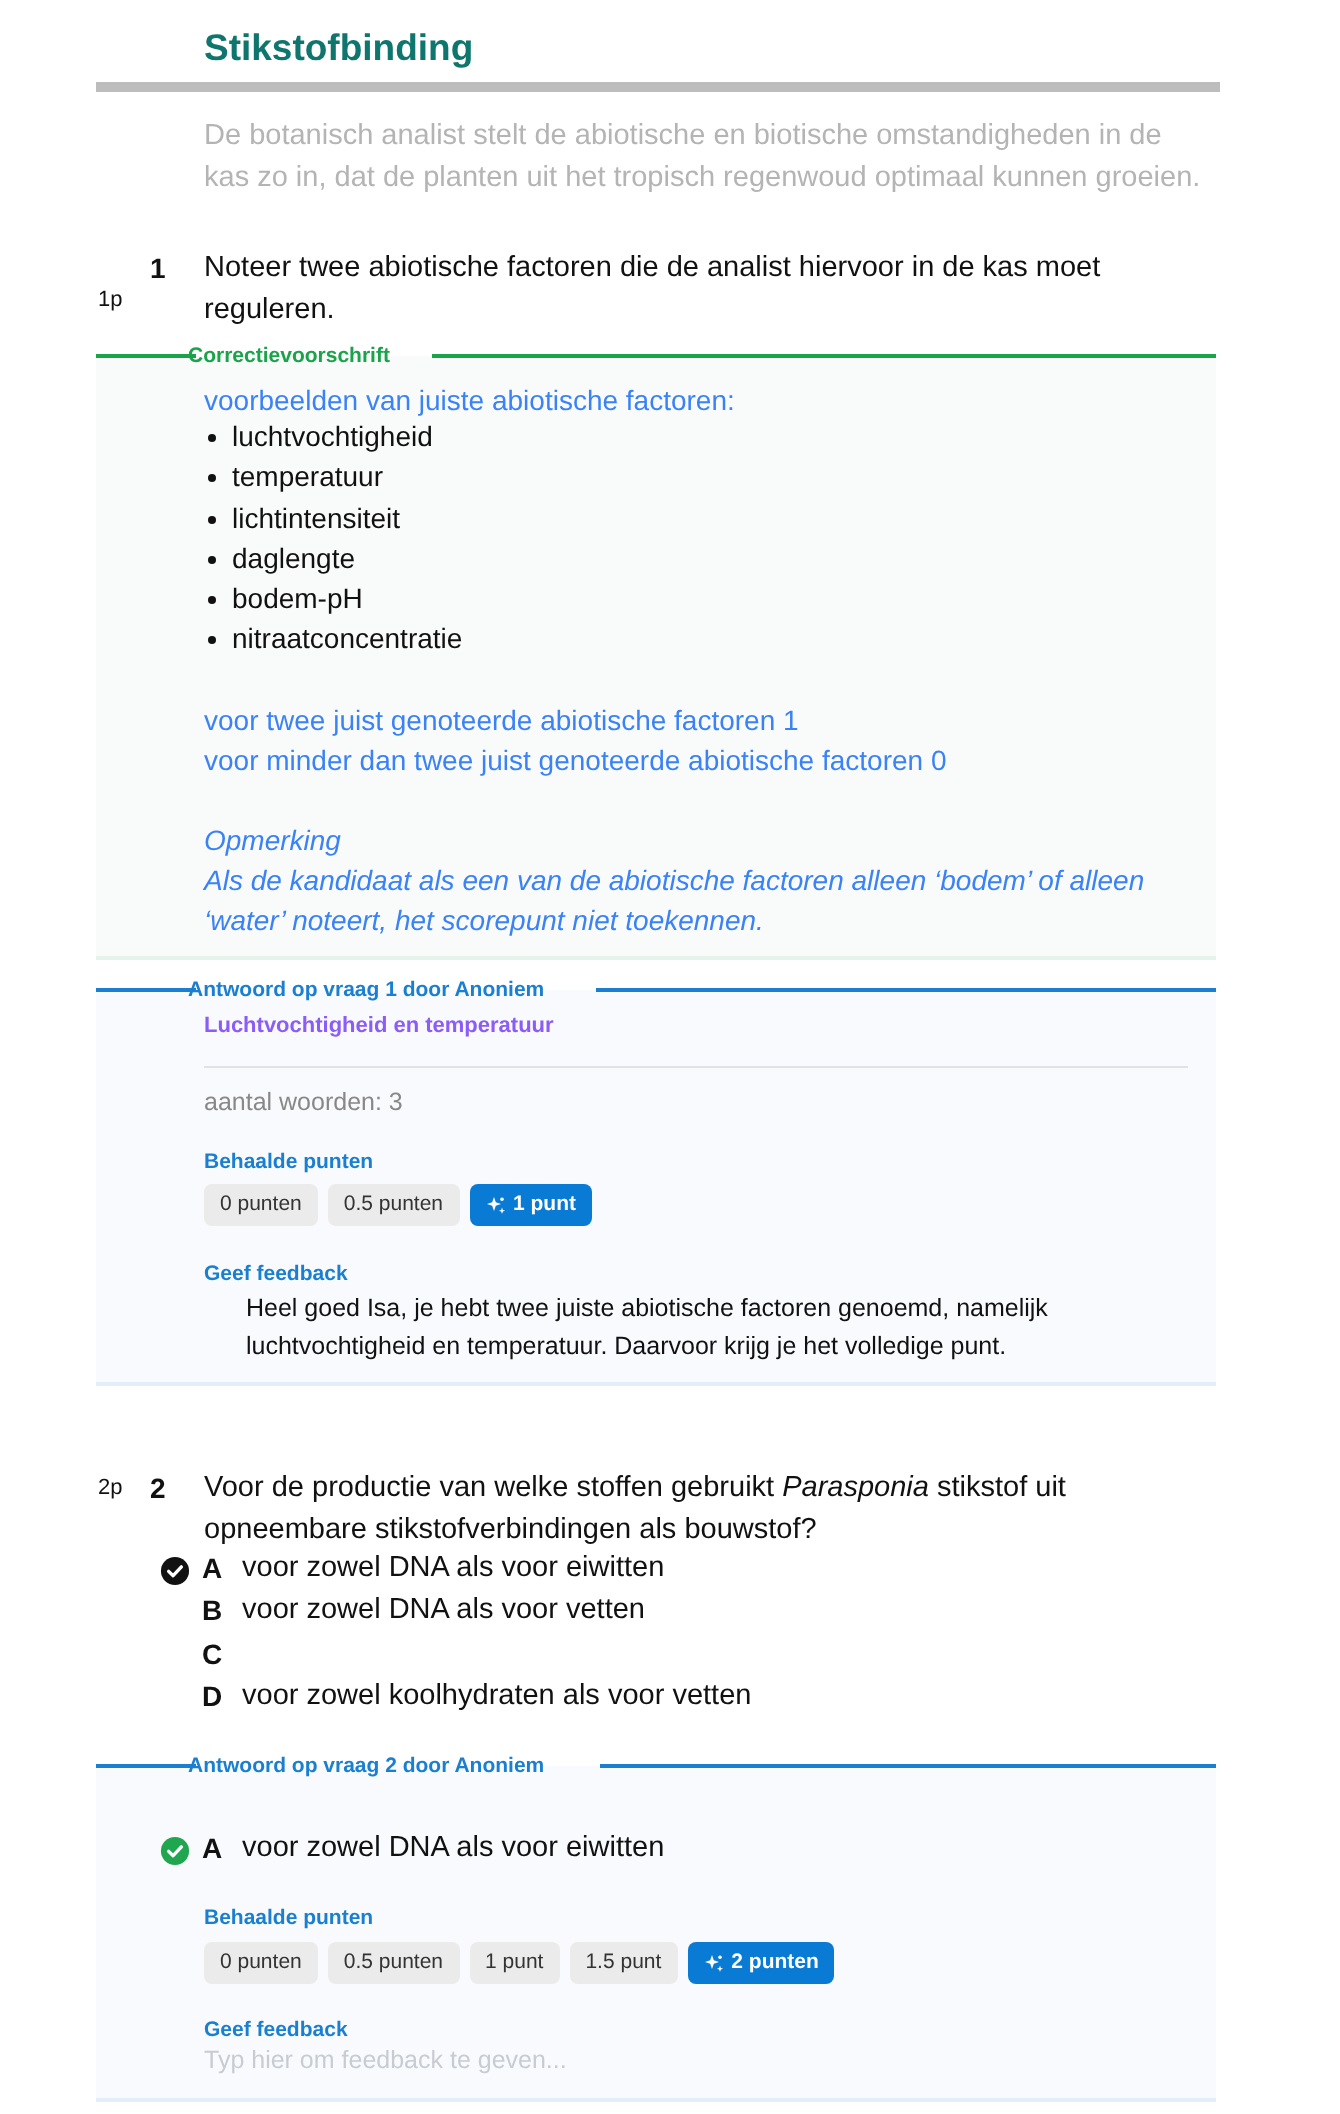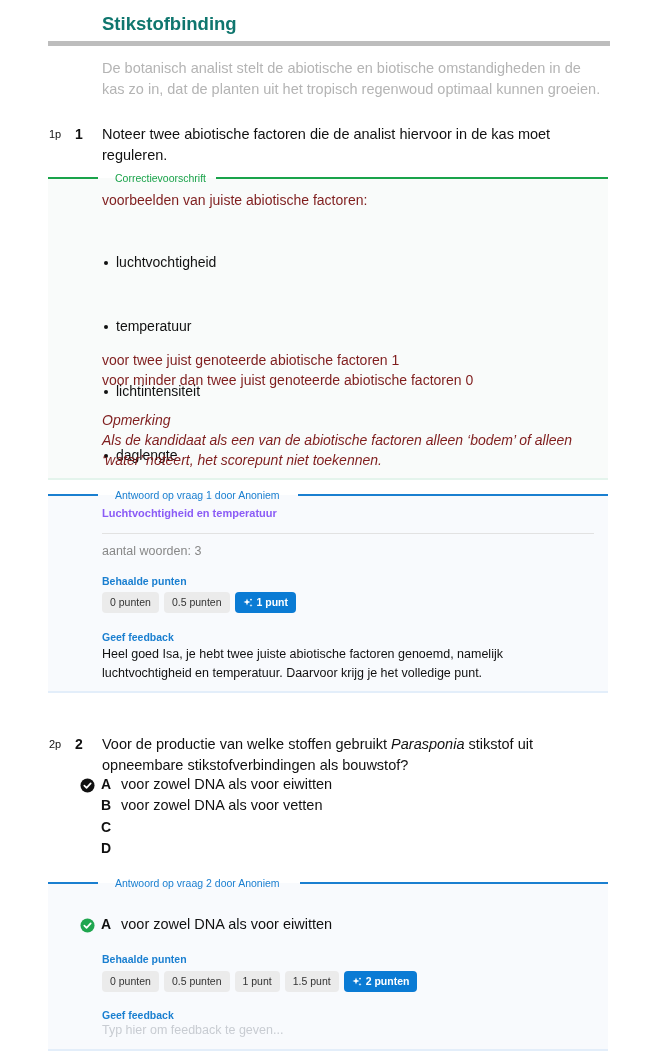--- a/index.html
+++ b/index.html
@@ -88,24 +88,24 @@
     }
     .section-header .line {
       position: absolute;
       top: 5px;
       height: 2px;
     }
     .section-header .line.left { left: 0; width: 50px; }
     .section-header .line.right { right: 0; }
     .section-header .label {
       position: absolute;
-      left: 67px;
+      left: 46px;
       top: 0;
       font-size: 10.5px;
-      font-weight: normal;
+      font-weight: bold;
       line-height: 12px;
       background: transparent;
     }
     .green .line { background: #1aa34a; }
     .green .label { color: #1aa34a; }
     .blue .line { background: #1a7fd0; }
     .blue .label { color: #1a7fd0; }
 
     .section-body {
       position: absolute;
@@ -114,35 +114,34 @@
       width: 560px;
     }
     .green-body { background: #f9fbfa; border-bottom: 2px solid #e4f4ec; }
     .blue-body { background: #f8fafd; border-bottom: 2px solid #e3eefa; }
 
     .corr-text {
       position: absolute;
       left: 54px;
       font-size: 14px;
       line-height: 20px;
-      color: #7f1d1d;
+      color: #3b82f6;
     }
     .bullets {
       position: absolute;
       left: 54px;
       margin: 0;
       padding: 0;
       list-style: none;
       font-size: 14px;
       line-height: 20.3px;
     }
     .bullets li {
       position: relative;
       padding-left: 14px;
-      margin-top: 44px;
     }
     .bullets li::before {
       content: "";
       position: absolute;
       left: 2px;
       top: 9px;
       width: 4px;
       height: 4px;
       border-radius: 50%;
       background: #111;
@@ -272,21 +271,21 @@
 <body>
 
 <div class="page">
 
   <h1 class="title">Stikstofbinding</h1>
   <div class="title-rule"></div>
 
   <div class="intro">De botanisch analist stelt de abiotische en biotische omstandigheden in de kas zo in, dat de planten uit het tropisch regenwoud optimaal kunnen groeien.</div>
 
   <div class="question" style="top:124px;">
-    <span class="q-points" style="top:4px;">1p</span>
+    <span class="q-points" style="top:20px;">1p</span>
     <span class="q-number" style="top:2px;">1</span>
     <div class="q-text" style="top:0px;">Noteer twee abiotische factoren die de analist hiervoor in de kas moet reguleren.</div>
   </div>
 
   <div class="section green" style="top:172px; height:310px;">
     <div class="section-body green-body" style="height:300px;"></div>
     <div class="section-header">
       <div class="line left"></div>
       <span class="label">Correctievoorschrift</span>
       <div class="line right" style="left:168px;"></div>
@@ -323,21 +322,21 @@
       <button class="pt-btn selected">
         <svg class="sparkle" viewBox="0 0 10 10">
           <path d="M4 0.5 L4.9 3.1 L7.5 4 L4.9 4.9 L4 7.5 L3.1 4.9 L0.5 4 L3.1 3.1 Z" fill="#fff"></path>
           <path d="M8 5.8 L8.4 7 L9.6 7.4 L8.4 7.8 L8 9 L7.6 7.8 L6.4 7.4 L7.6 7 Z" fill="#fff"></path>
           <circle cx="8" cy="1.6" r="0.9" fill="#fff"></circle>
         </svg>
         <span>1 punt</span>
       </button>
     </div>
     <div class="sub-label" style="top:142px;">Geef feedback</div>
-    <div class="feedback-text" style="top:156px;">Heel goed Isa, je hebt twee juiste abiotische factoren genoemd, namelijk luchtvochtigheid en temperatuur. Daarvoor krijg je het volledige punt.</div>
+    <div class="feedback-text" style="top:156px;margin-left:21px;">Heel goed Isa, je hebt twee juiste abiotische factoren genoemd, namelijk luchtvochtigheid en temperatuur. Daarvoor krijg je het volledige punt.</div>
   </div>
 
   <div class="question" style="top:734px;">
     <span class="q-points" style="top:4px;text-align:right;">2p</span>
     <span class="q-number" style="top:2px;">2</span>
     <div class="q-text" style="top:0px;"><span>Voor de productie van welke stoffen gebruikt </span><em>Parasponia</em><span> stikstof uit opneembare stikstofverbindingen als bouwstof?</span></div>
   </div>
 
   <div class="options" style="top:776px;">
     <div class="option" style="top:0px;">
@@ -350,20 +349,21 @@
     </div>
     <div class="option" style="top:21px;">
       <span class="letter">B</span>
       <span class="otext">voor zowel DNA als voor vetten</span>
     </div>
     <div class="option" style="top:43px;">
       <span class="letter">C</span>
     </div>
     <div class="option" style="top:64px;">
       <span class="letter">D</span>
+      <span class="otext">voor zowel koolhydraten als voor vetten</span>
     </div>
   </div>
 
   <div class="section blue" style="top:877px; height:180px;">
     <div class="section-body blue-body" style="height:166px;"></div>
     <div class="section-header">
       <div class="line left"></div>
       <span class="label">Antwoord op vraag 2 door Anoniem</span>
       <div class="line right" style="left:252px;"></div>
     </div>

